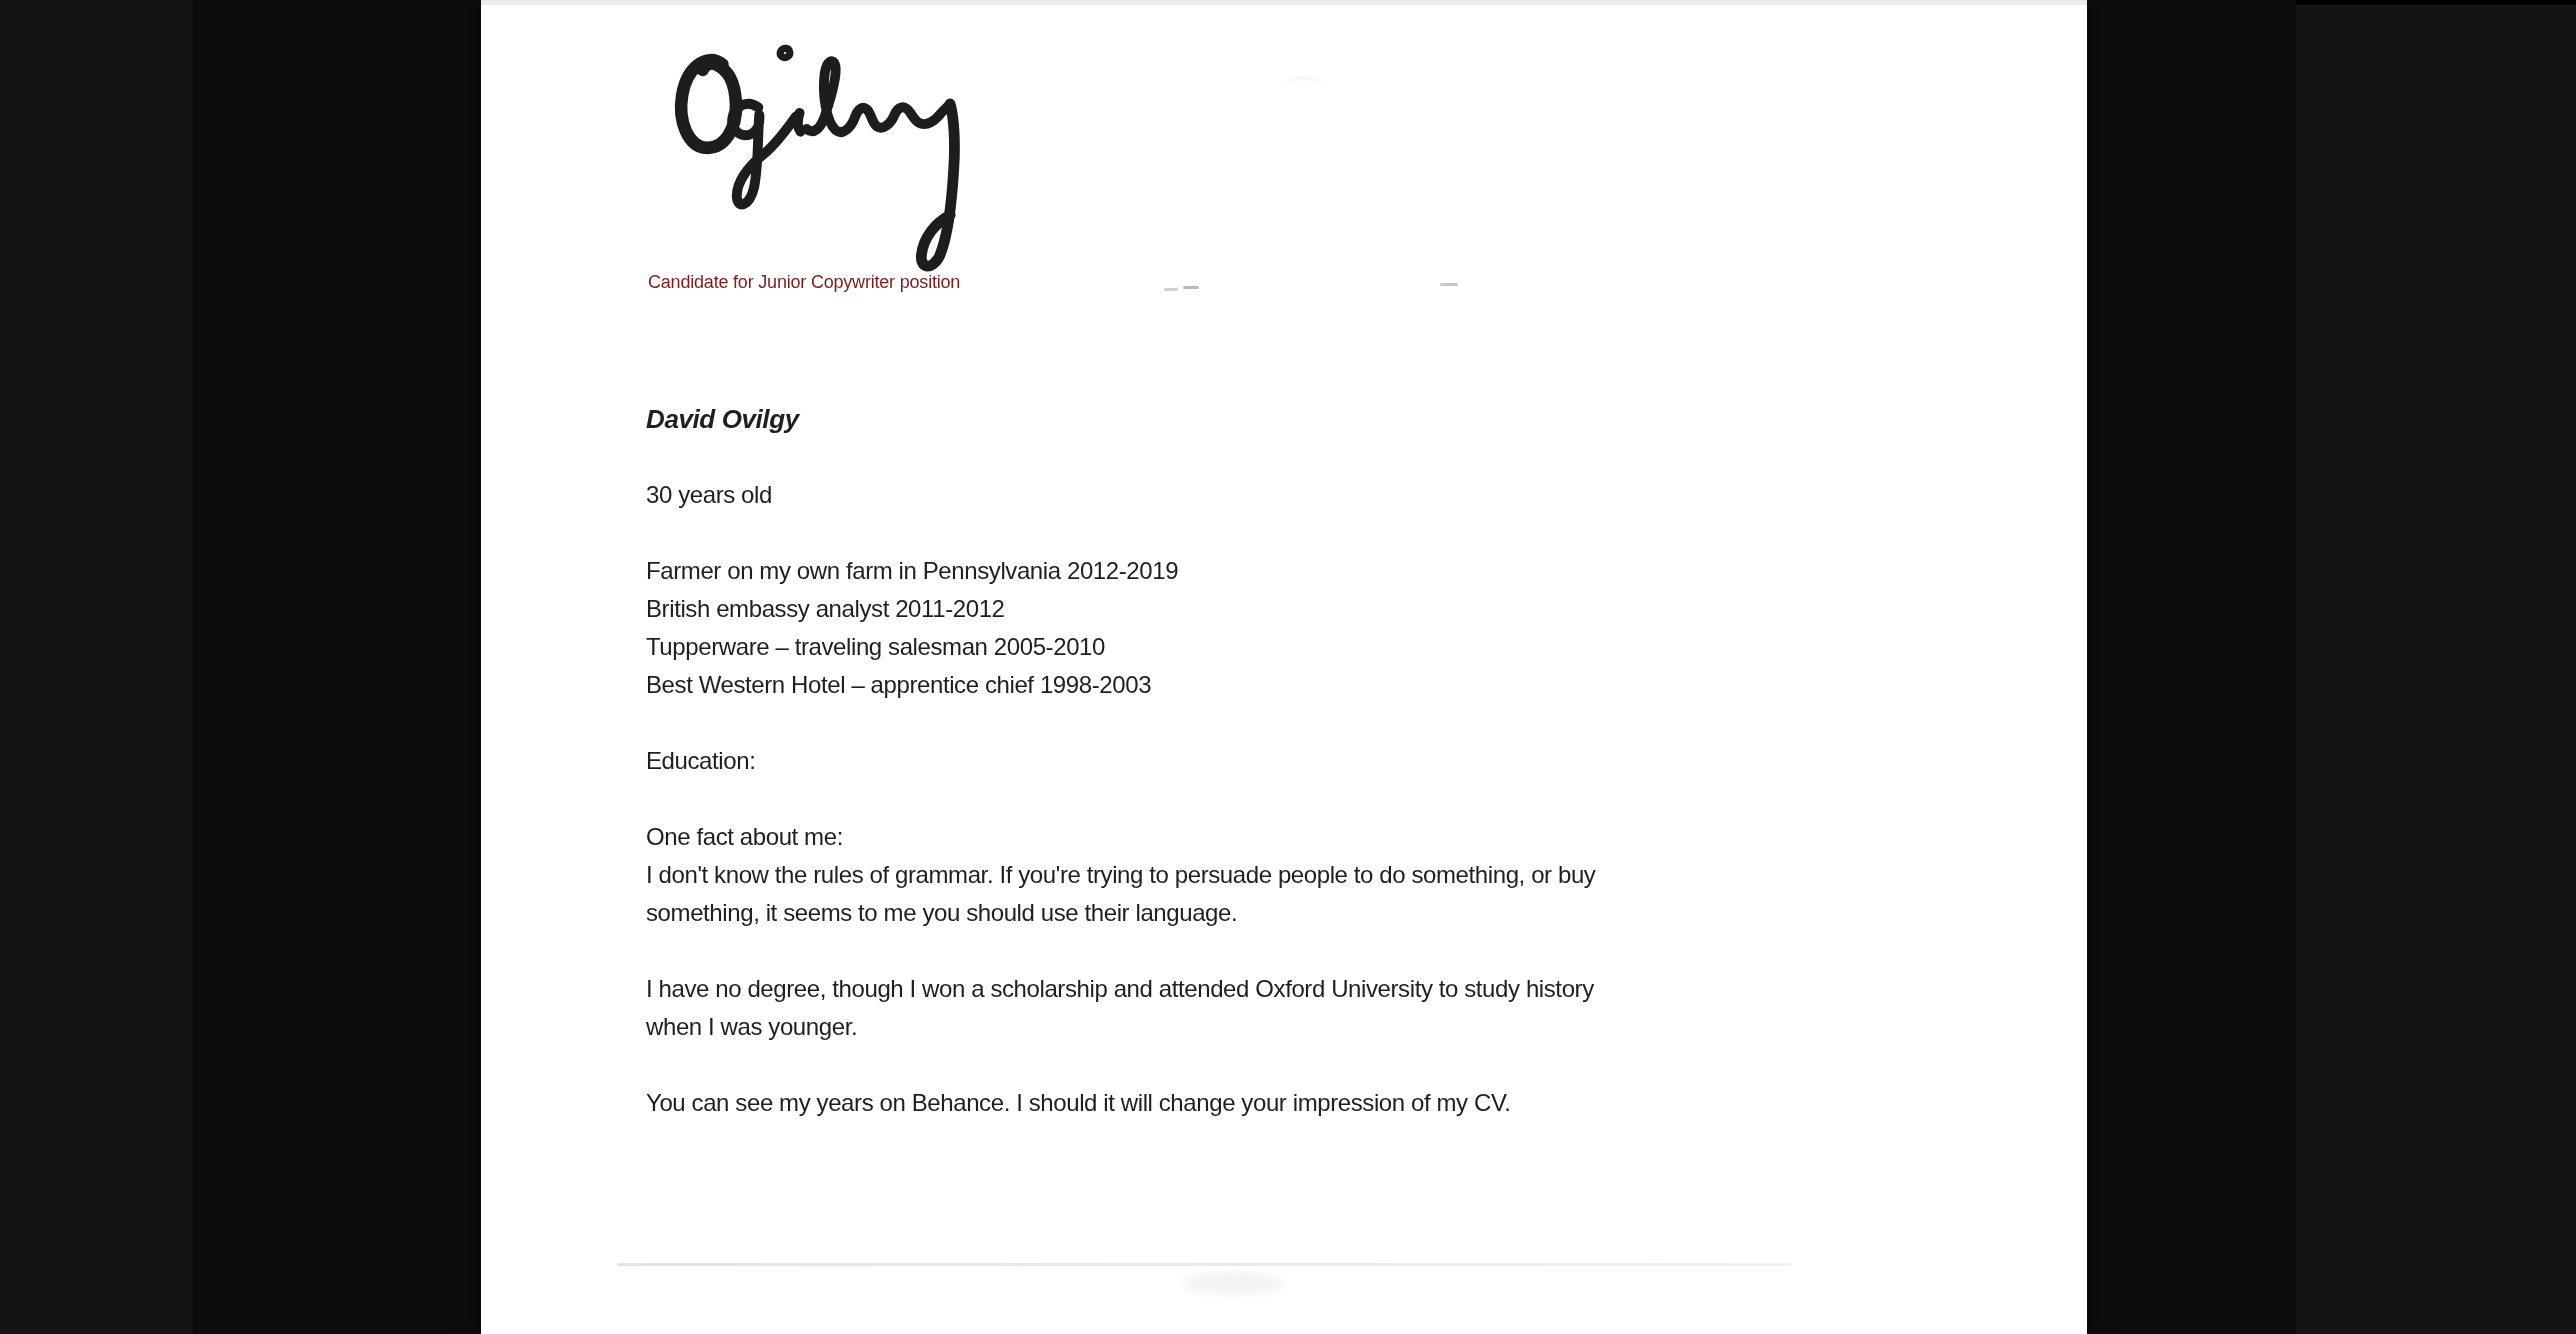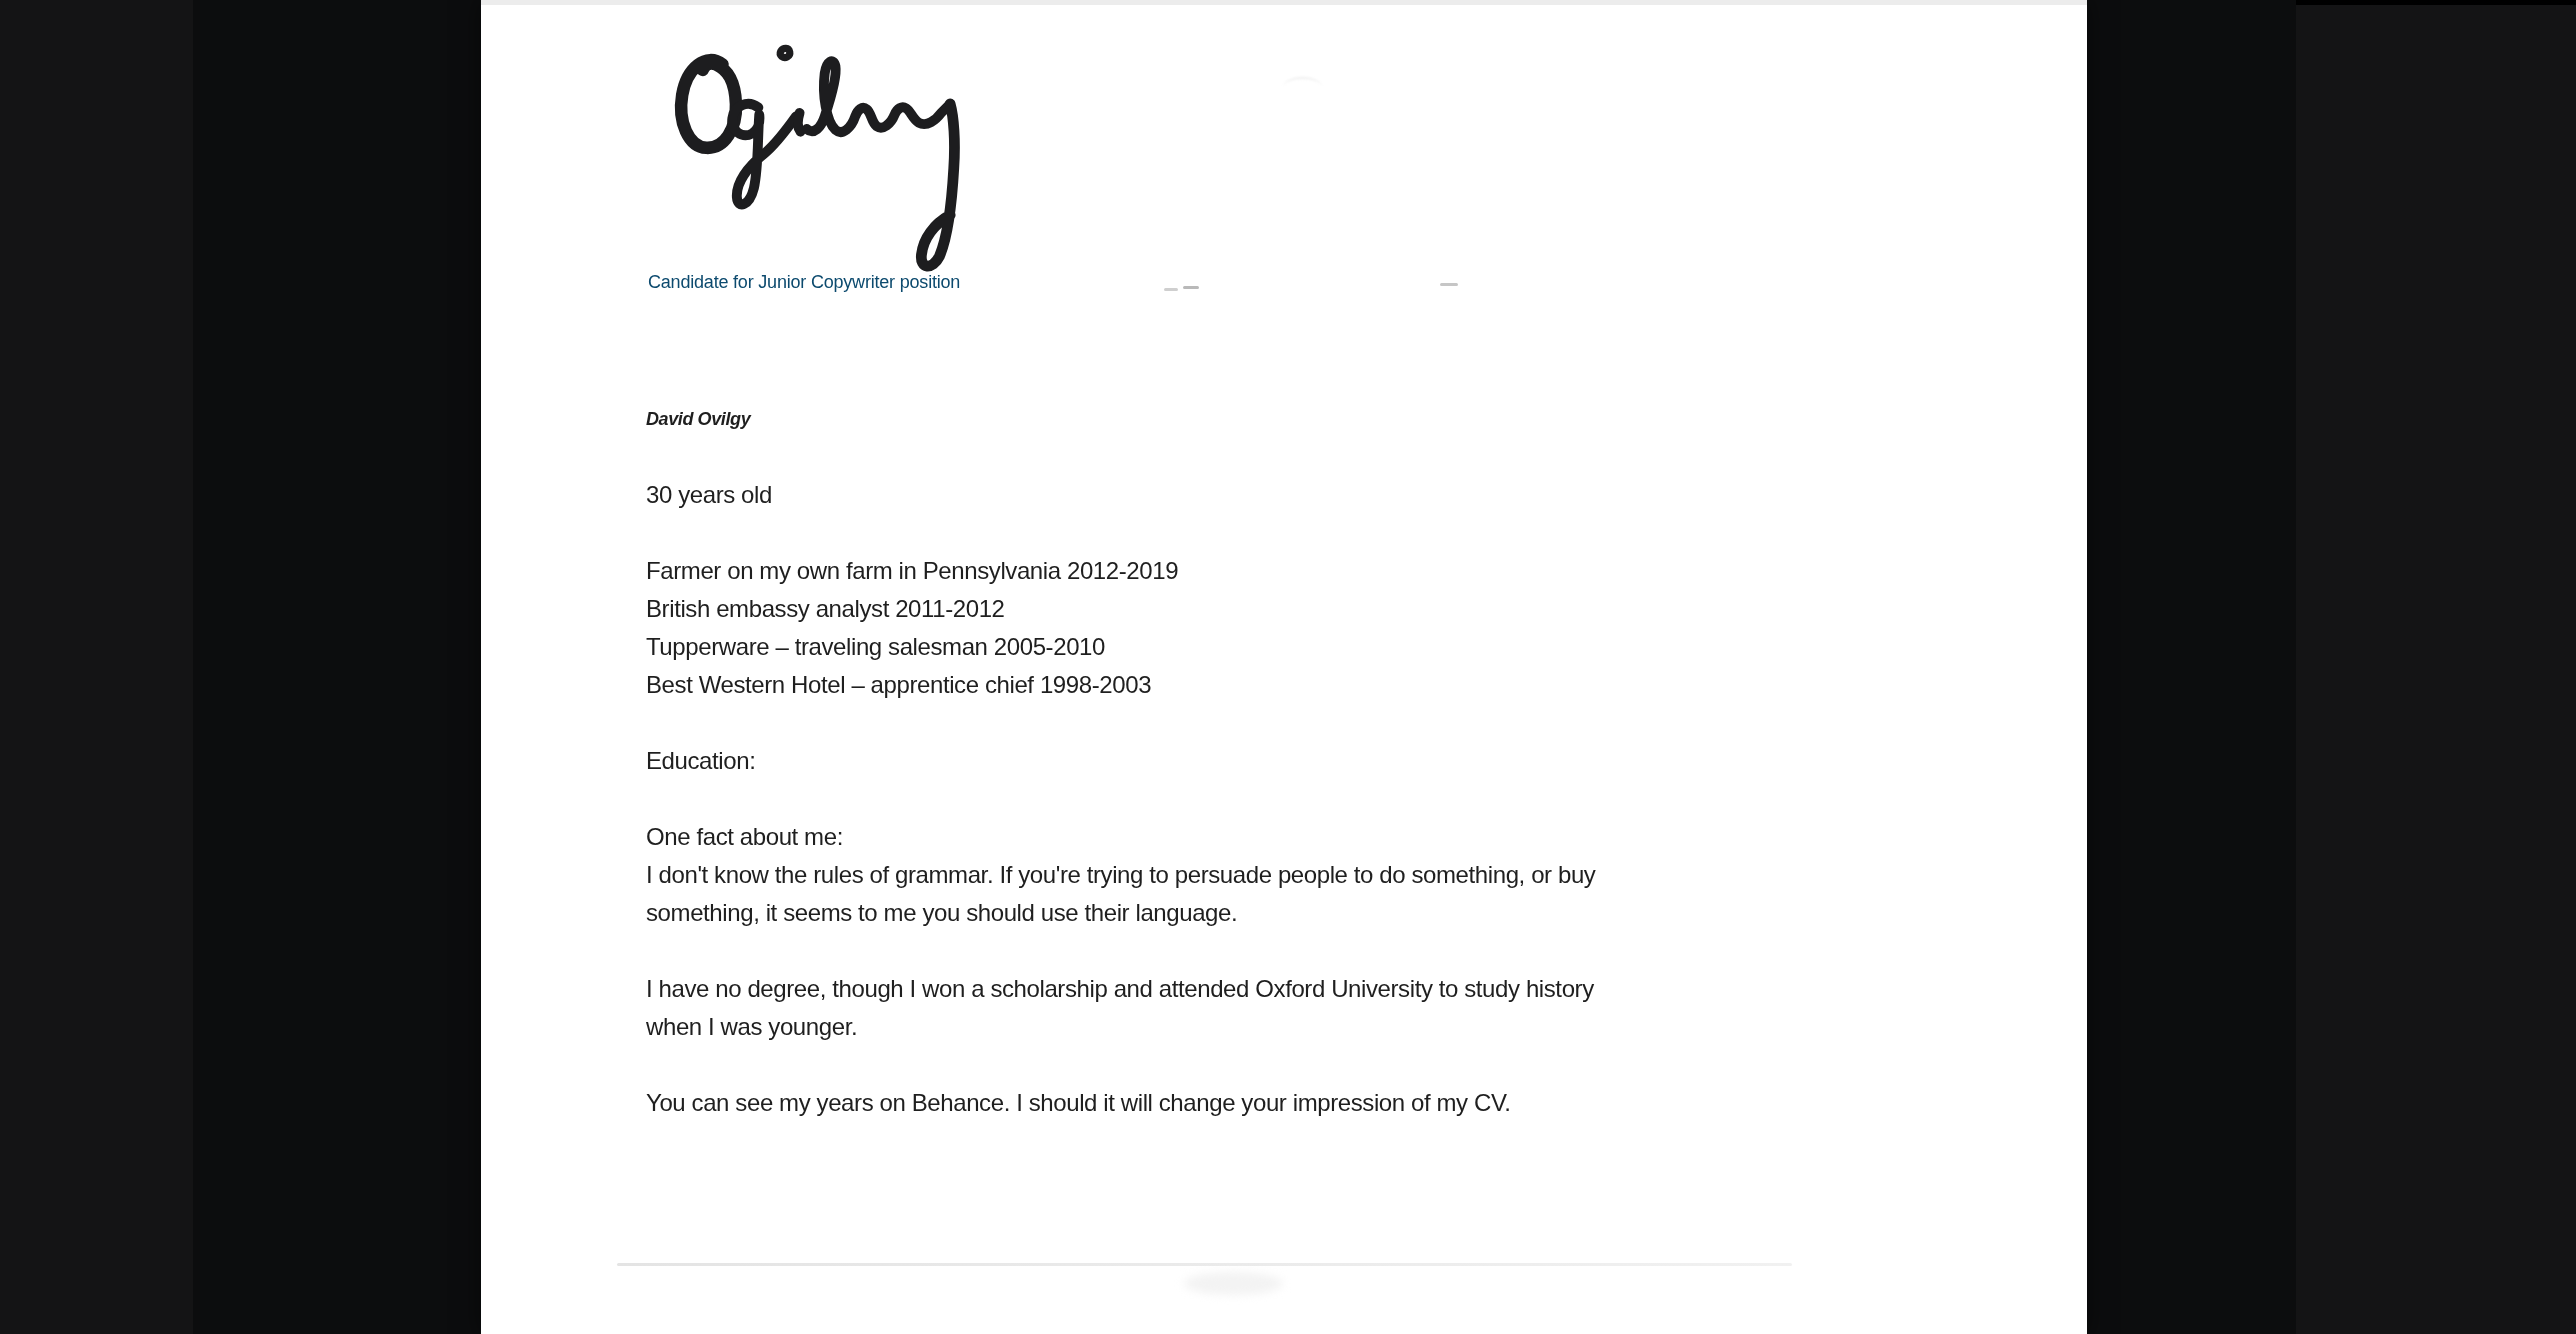--- a/index.html
+++ b/index.html
@@ -17,37 +17,37 @@
   .paper{
     position:absolute;left:481px;top:0;width:1606px;height:1335px;
     background:#ffffff;
     box-shadow:0 0 23px rgba(0,0,0,0.55);
   }
   .paper-top-edge{position:absolute;left:0;top:0;width:100%;height:4.5px;background:#ececec;}
   .logo{position:absolute;left:184px;top:34px;width:314px;height:242px;}
   .logo path{fill:none;stroke:#1d1d1f;stroke-linecap:round;stroke-linejoin:round;}
   .tagline{
     position:absolute;left:167px;top:269px;
-    font-size:18px;letter-spacing:-0.2px;color:#0c4a6e;line-height:27px;
+    font-size:18px;letter-spacing:-0.2px;color:#7f1d1d;line-height:27px;
   }
   .erased{position:absolute;height:2.7px;border-radius:1.8px;}
   .erased.m1{left:683px;top:288px;width:14.4px;background:#cfcfcf;}
   .erased.m2{left:702px;top:286px;width:16px;background:#b9b9b9;}
   .erased.m3{left:959px;top:283px;width:18px;background:#c6c6c6;}
   .ghost-curl{
     position:absolute;left:802px;top:77px;width:39px;height:18px;
     border-top:2.7px solid #e3e3e3;border-radius:50%;opacity:.55;filter:blur(0.9px);
   }
   .body-copy{
     position:absolute;left:165px;top:400px;width:1327px;
     font-size:24px;letter-spacing:-0.4px;line-height:38px;color:#1f1f1f;
   }
   .body-copy p{margin:38px 0 0 0;white-space:pre-line;}
   .body-copy p:first-child{margin-top:0;}
-  .cand-name{font-weight:bold;font-style:italic;font-size:18px;}
+  .cand-name{font-weight:bold;font-style:italic;font-size:26px;}
   .closing b{font-weight:normal;}
   .page-break-line{
     position:absolute;left:136px;top:1263px;width:1175px;height:2.7px;
     background:linear-gradient(to right,#e4e4e4,#f1f1f1);border-radius:1.8px;
   }
   .smudge{
     position:absolute;left:703px;top:1272px;width:99px;height:23px;
     background:#f3f3f3;filter:blur(4.5px);border-radius:50%;
   }
 </style>

